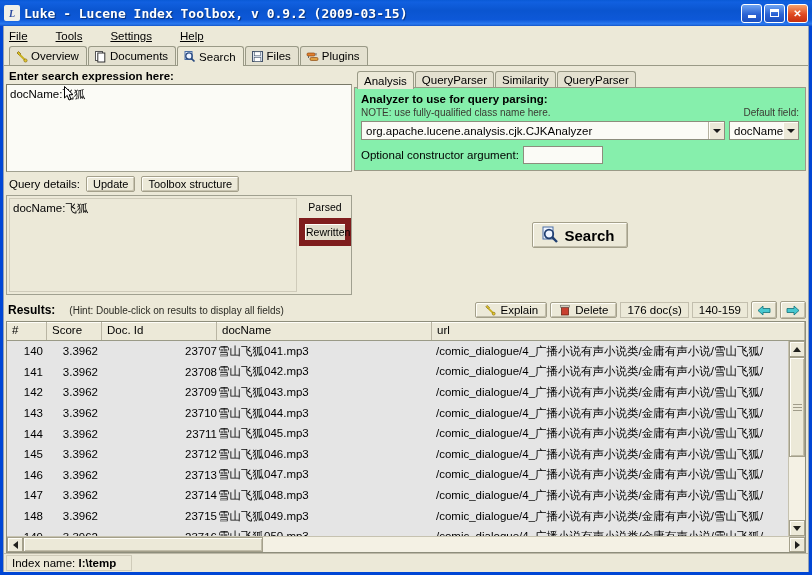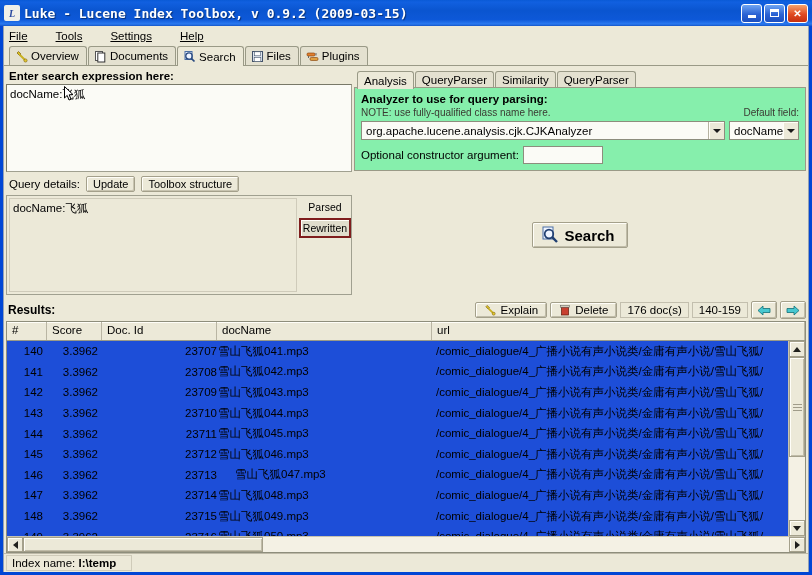--- a/index.html
+++ b/index.html
@@ -164,21 +164,21 @@
   }
   .details-side { width: 52px; display: flex; flex-direction: column; align-items: stretch; padding-top: 2px; gap: 2px; }
   .side-tab {
     font-size: 10.5px;
     text-align: center;
     padding: 2px 1px;
     background: #ece9d8;
     border: 1px solid transparent;
   }
   .side-tab.sel {
-    border: 2px solid #7f1d1d;
+    border: 6px solid #7f1d1d;
     background: #e0ddcc;
     box-shadow: inset 1px 1px 0 #fffef8;
   }
   
   .subtabbar { display: flex; align-items: flex-end; height: 19px; padding-left: 3px; }
   .subtab {
     height: 17px; padding: 0 6px;
     display: flex; align-items: center;
     background: #e4e1d0;
     border: 1px solid #9a9a87;
@@ -288,21 +288,21 @@
   }
   .th {
     border-right: 1px solid #b9b5a3;
     padding: 2px 0 0 5px;
     font-size: 11.5px;
     color: #000;
     box-shadow: inset 0 1px 0 #fffef8;
     overflow: hidden; white-space: nowrap;
   }
   .tbody-scroll { flex: 1; display: flex; min-height: 0; }
-  .tbody { flex: 1; overflow: hidden; background: #1d4ed8; }
+  .tbody { flex: 1; overflow: hidden; background: #e5e5e5; }
   .tr { display: flex; height: 20.6px; align-items: center; }
   .td {
     font-size: 11.5px; color: #000;
     padding: 0 4px;
     white-space: nowrap; overflow: hidden;
   }
   .td.num { text-align: right; }
   .col-n { width: 40px; }
   .col-s { width: 55px; }
   .col-d { width: 115px; }
@@ -516,20 +516,21 @@
                 </svg>
             </span>
             <span>Search</span>
           </div>
         </div>
       </div>
     </div>
 
     <div class="results-bar">
       <span class="results-title">Results:</span>
+      <span class="results-hint">(Hint: Double-click on results to display all fields)</span>
       <div class="rb-right">
         <div class="rb-btn">
           <span style="width:12px;height:12px;display:inline-block;">
             <svg width="12" height="12" viewBox="0 0 13 13">
                 <path d="M3.5 1.5 L6 4 L4.5 5.5 L2 3 Z" fill="#d8c020" stroke="#806010" stroke-width=".7"></path>
                 <path d="M5 5 L10.5 10.5" stroke="#c8b020" stroke-width="2"></path>
                 <circle cx="10.5" cy="10.5" r="1.6" fill="#e0c830" stroke="#806010" stroke-width=".6"></circle>
               </svg>
           </span>
           <span>Explain</span>
@@ -607,21 +608,21 @@
               <div class="td col-n num">145</div>
               <div class="td col-s num">3.3962</div>
               <div class="td col-d num" style="text-align: right; padding-right: 0px;">23712</div>
               <div class="td col-name" style="padding-left: 1px;">雪山飞狐046.mp3</div>
               <div class="td col-url">/comic_dialogue/4_广播小说有声小说类/金庸有声小说/雪山飞狐/</div>
             </div>
             <div class="tr">
               <div class="td col-n num">146</div>
               <div class="td col-s num">3.3962</div>
               <div class="td col-d num" style="text-align: right; padding-right: 0px;">23713</div>
-              <div class="td col-name" style="padding-left: 18px;">雪山飞狐047.mp3</div>
+              <div class="td col-name" style="padding-left: 1px;">雪山飞狐047.mp3</div>
               <div class="td col-url">/comic_dialogue/4_广播小说有声小说类/金庸有声小说/雪山飞狐/</div>
             </div>
             <div class="tr">
               <div class="td col-n num">147</div>
               <div class="td col-s num">3.3962</div>
               <div class="td col-d num" style="text-align: right; padding-right: 0px;">23714</div>
               <div class="td col-name" style="padding-left: 1px;">雪山飞狐048.mp3</div>
               <div class="td col-url">/comic_dialogue/4_广播小说有声小说类/金庸有声小说/雪山飞狐/</div>
             </div>
             <div class="tr">

